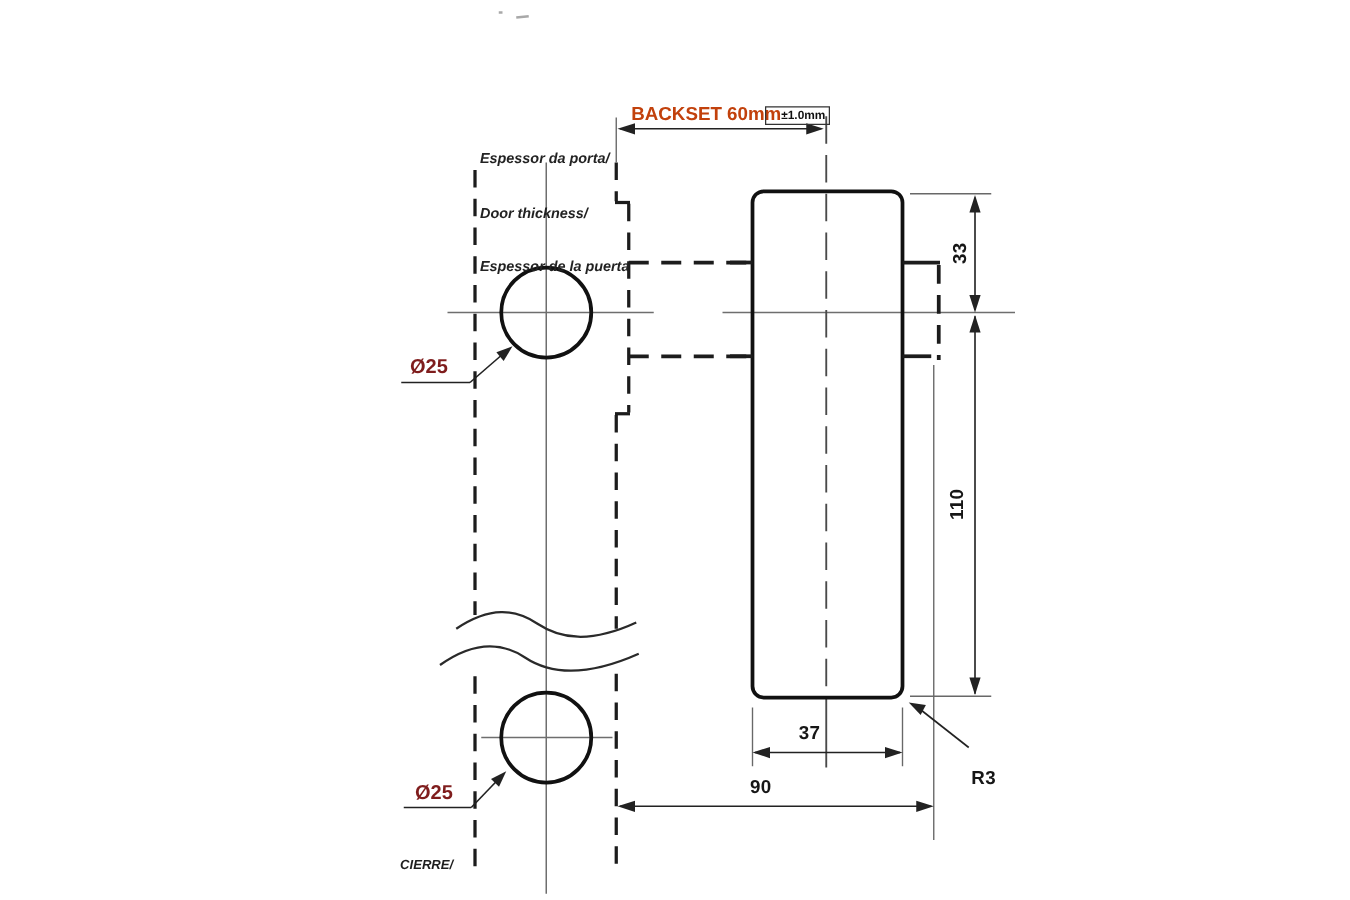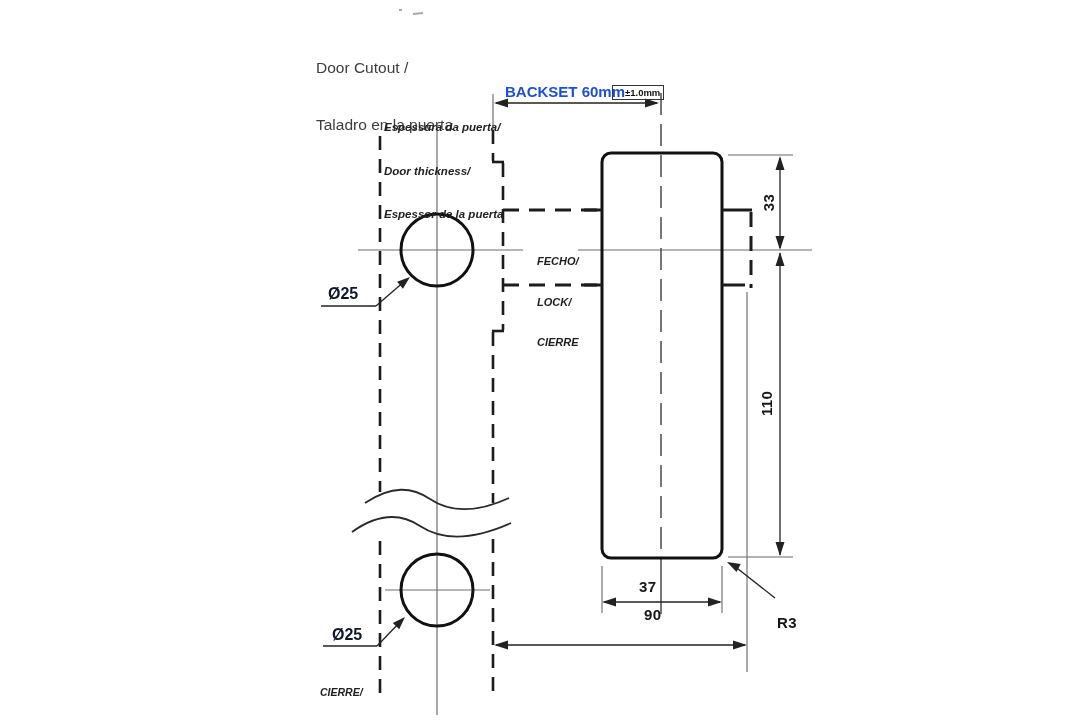--- a/index.html
+++ b/index.html
@@ -5,24 +5,24 @@
   html,body{margin:0;padding:0;background:#fff;}
   .canvas{position:relative;width:1080px;height:720px;background:#ffffff;
           font-family:"Liberation Sans",sans-serif;overflow:hidden;}
   .canvas svg{position:absolute;left:0;top:0;}
   .lbl{position:absolute;white-space:pre;color:#2f2f2f;}
   .title{font-size:15.5px;line-height:19px;color:#3d3d3d;}
   .ital{font-style:italic;font-weight:600;font-size:11.5px;line-height:14.5px;color:#222;}
   .small-ital{font-style:italic;font-weight:700;font-size:11px;line-height:13.5px;color:#1e1e1e;}
   .dim{font-size:15px;font-weight:600;color:#161616;letter-spacing:.3px;}
   .dim-rot{transform:rotate(-90deg);transform-origin:center;width:60px;text-align:center;}
-  .backset{font-size:15px;font-weight:700;color:#1d4ed8;}
+  .backset{font-size:15px;font-weight:700;color:#c2410c;}
   .tolbox{font-size:9.5px;font-weight:700;color:#111;border:1.5px solid #333;
           padding:1px 3px 0 3px;line-height:12px;}
-  .dia{font-size:16px;font-weight:700;color:#0f172a;}
+  .dia{font-size:16px;font-weight:700;color:#7f1d1d;}
 </style>
 </head>
 <body>
 
 <div class="canvas">
 
   <svg width="1080" height="720" viewBox="0 0 1080 720">
 
     <g stroke="#a8a8a8" stroke-width="2">
       <line x1="399" y1="10" x2="402" y2="10"></line>
@@ -125,48 +125,39 @@
       <polygon points="410,277 402.9,288.8 397.1,281.8" stroke="none"></polygon>
     </g>
 
     <g stroke="#222" stroke-width="1.3" fill="#222">
       <line x1="323" y1="646" x2="377" y2="646"></line>
       <line x1="377" y1="646" x2="402" y2="620"></line>
       <polygon points="405,617 399.2,629.3 392.8,623.1" stroke="none"></polygon>
     </g>
   </svg>
 
-  <div class="lbl title" style="left:316px;top:20px;">
-    <div>Door Cutout /</div>
-    <div>Taladro en la puerta</div>
-  </div>
 
   <div class="lbl ital" style="left:384px;top:91px;">
-    <div>Espessura da puerta/</div>
+    <div>Espessor da porta/</div>
     <div>Door thickness/</div>
     <div>Espessor de la puerta</div>
   </div>
 
   <div class="lbl backset" style="left:505px;top:83px;">BACKSET 60mm</div>
   <div class="lbl tolbox" style="left:612px;top:85px;padding-left:12px;">±1.0mm</div>
 
-  <div class="lbl small-ital" style="left:537px;top:228px;">
-    <div>FECHO/</div>
-    <div>LOCK/</div>
-    <div>CIERRE</div>
-  </div>
 
   <div class="lbl dia" style="left:328px;top:285px;">Ø25</div>
   <div class="lbl dia" style="left:332px;top:626px;">Ø25</div>
 
   <div class="lbl small-ital" style="left:320px;top:652px;font-size:10.5px;line-height:16px;">
     <div>CIERRE/</div>
     
     
   </div>
 
   <div class="lbl dim dim-rot" style="left:738px;top:194px;">33</div>
   <div class="lbl dim dim-rot" style="left:736px;top:395px;">110</div>
   <div class="lbl dim" style="left:639px;top:578px;">37</div>
-  <div class="lbl dim" style="left:600px;top:606px;margin-left:44px;">90</div>
+  <div class="lbl dim" style="left:600px;top:621px;">90</div>
   <div class="lbl dim" style="left:777px;top:614px;">R3</div>
 
 </div>
 
 </body></html>

